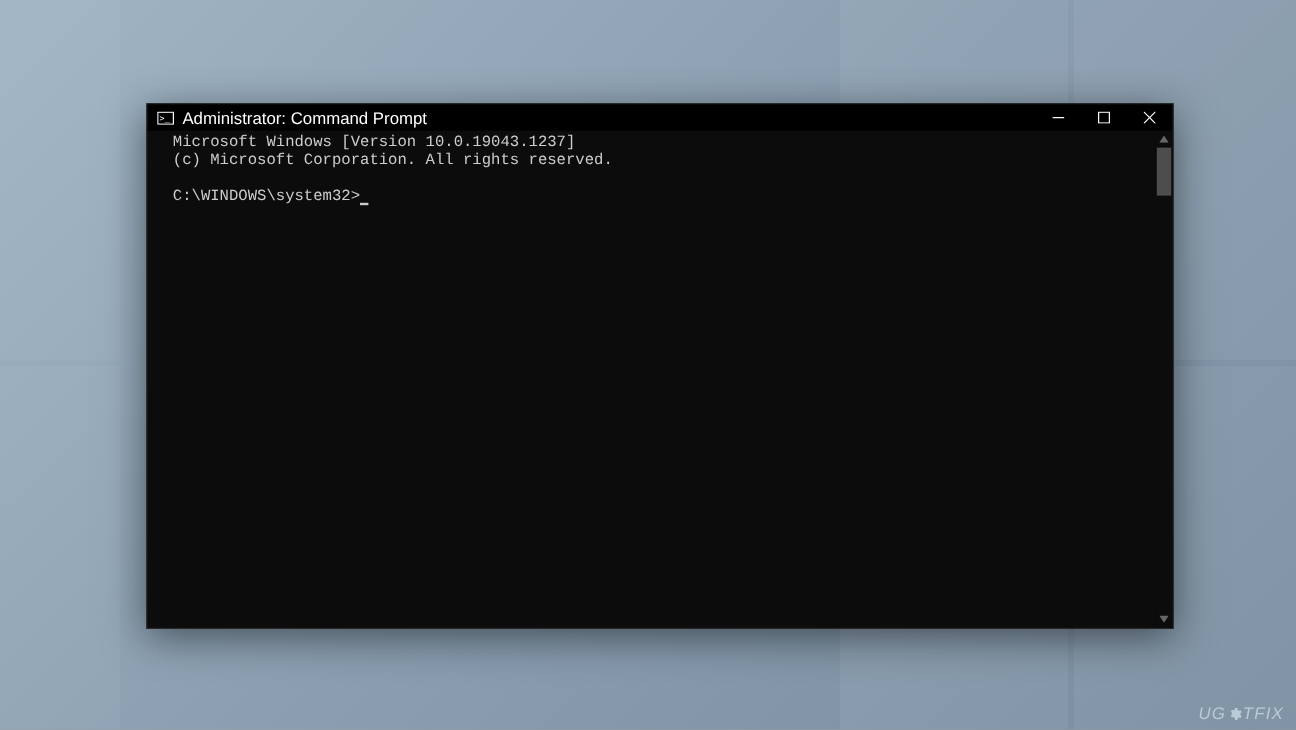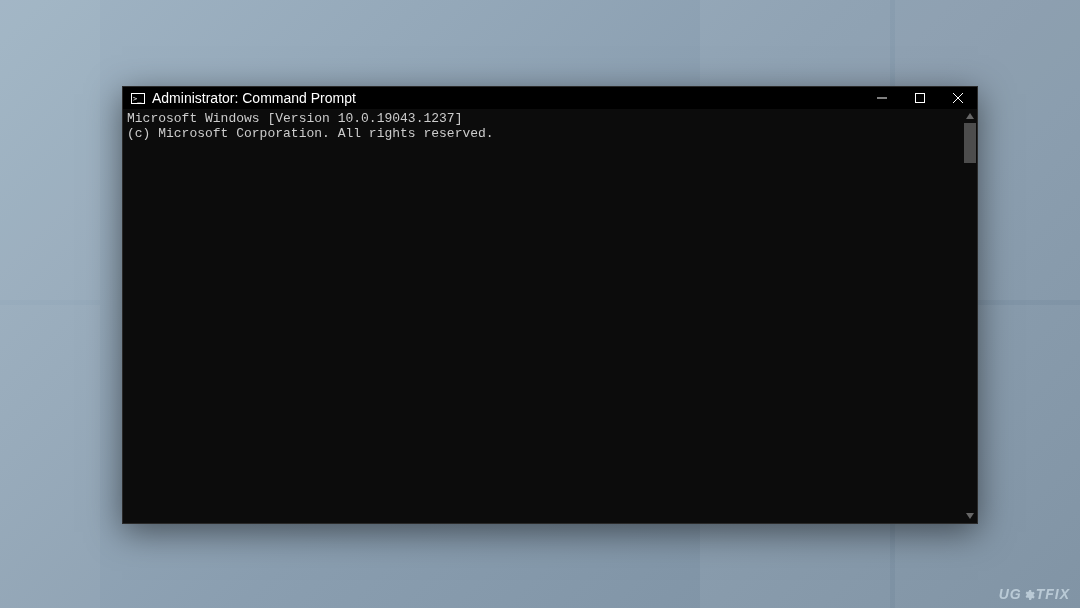--- a/index.html
+++ b/index.html
@@ -74,21 +74,21 @@
     .win-btn svg { display:block; }
 
     .terminal-area {
       flex: 1 1 auto;
       display: flex;
       flex-direction: row;
       background: #0c0c0c;
     }
     .terminal {
       flex: 1 1 auto;
-      padding: 2px 0 0 4px;
+      padding: 2px 0 0 21px;
       font-family: Consolas, "Courier New", monospace;
       font-size: 13px;
       line-height: 15px;
       color: #cccccc;
       white-space: pre;
       overflow: hidden;
     }
     .scrollbar-track {
       width: 14px;
       background: #0c0c0c;
@@ -123,21 +123,21 @@
       margin-left: 0px;
     }
     .prompt-line { display: flex; align-items: flex-end; }
 
     
     .watermark {
       position: absolute;
       right: 10px;
       bottom: 6px;
       font-size: 14px;
-      font-weight: 700;
+      font-weight: 400;
       letter-spacing: 1px;
       color: rgba(210, 225, 235, 0.7);
       font-style: italic;
       display: flex;
       align-items: center;
       gap: 1px;
     }
     .watermark .gear {
       display:inline-flex;
       transform: translateY(1px);
@@ -178,21 +178,21 @@
           <line x1="0" y1="0" x2="10" y2="10" stroke="#ffffff" stroke-width="1"></line>
           <line x1="10" y1="0" x2="0" y2="10" stroke="#ffffff" stroke-width="1"></line>
         </svg>
     </div>
   </div>
 
   <div class="terminal-area">
     <div class="terminal"><span>Microsoft Windows [Version 10.0.19043.1237]</span>
 <span>(c) Microsoft Corporation. All rights reserved.</span>
 <span></span>
-</div>
+<span class="prompt-line"><span>C:\WINDOWS\system32&gt;</span><span class="cursor"></span></span></div>
     <div class="scrollbar-track">
       <div class="scroll-arrow top">
         <svg width="8" height="6" viewBox="0 0 8 6">
             <polygon points="4,0 8,6 0,6" fill="#666"></polygon>
           </svg>
       </div>
       <div class="scroll-thumb"></div>
       <div class="scroll-arrow bottom">
         <svg width="8" height="6" viewBox="0 0 8 6">
             <polygon points="0,0 8,0 4,6" fill="#666"></polygon>

